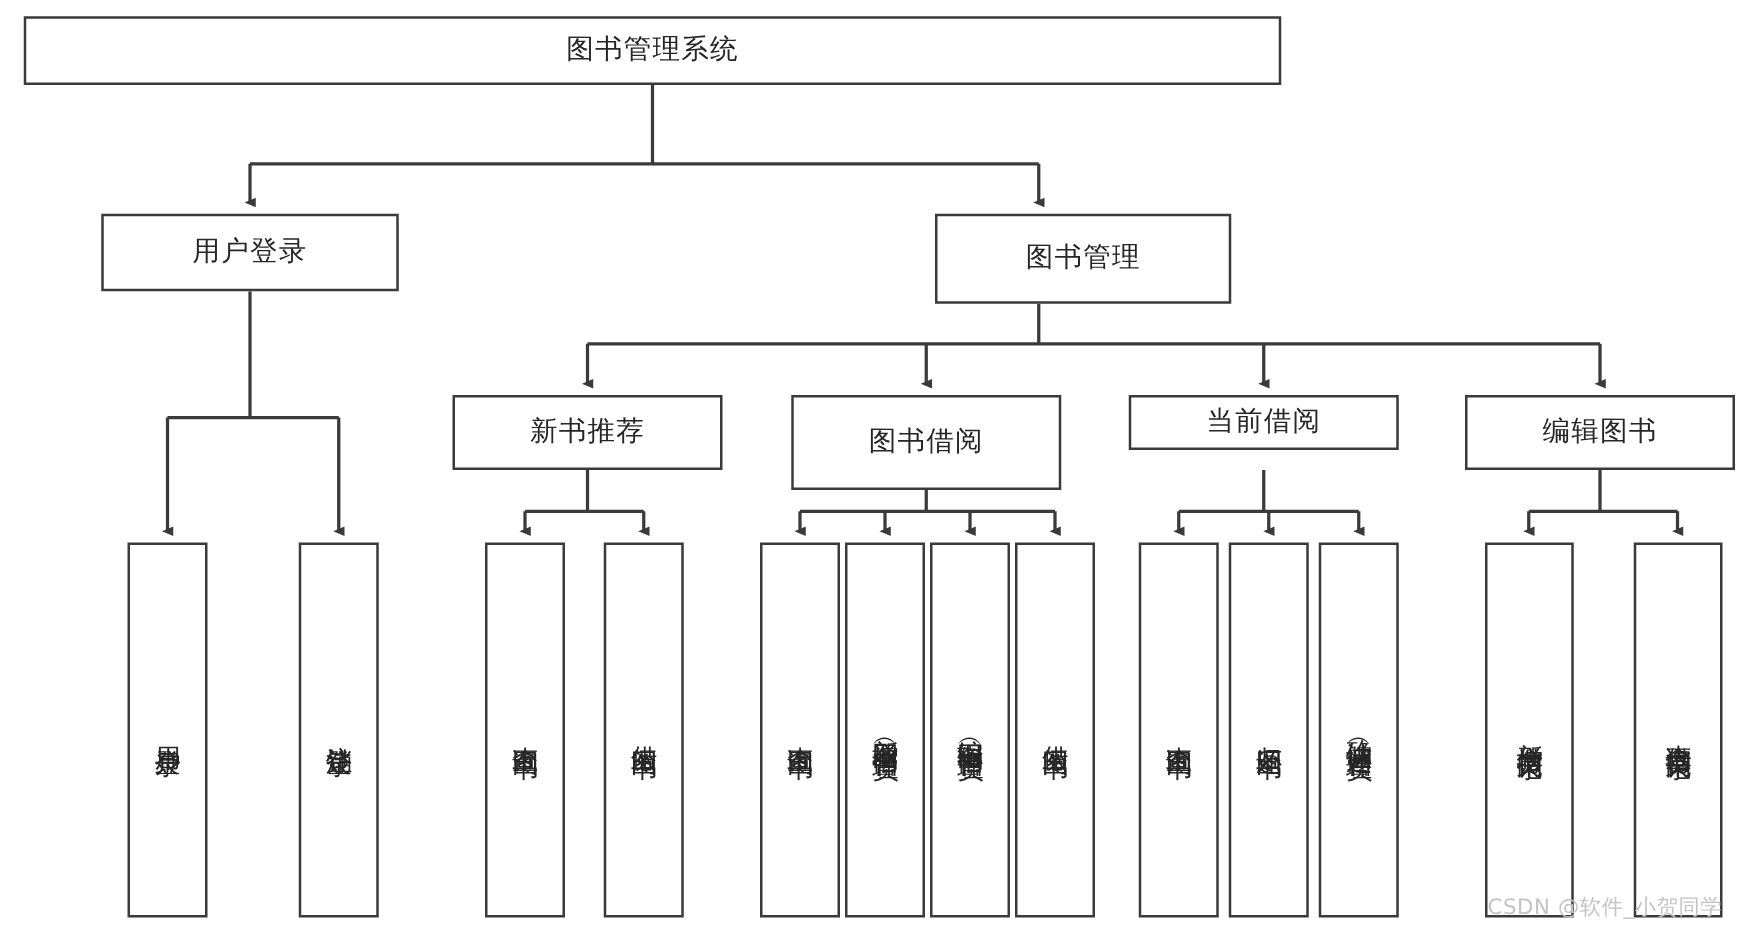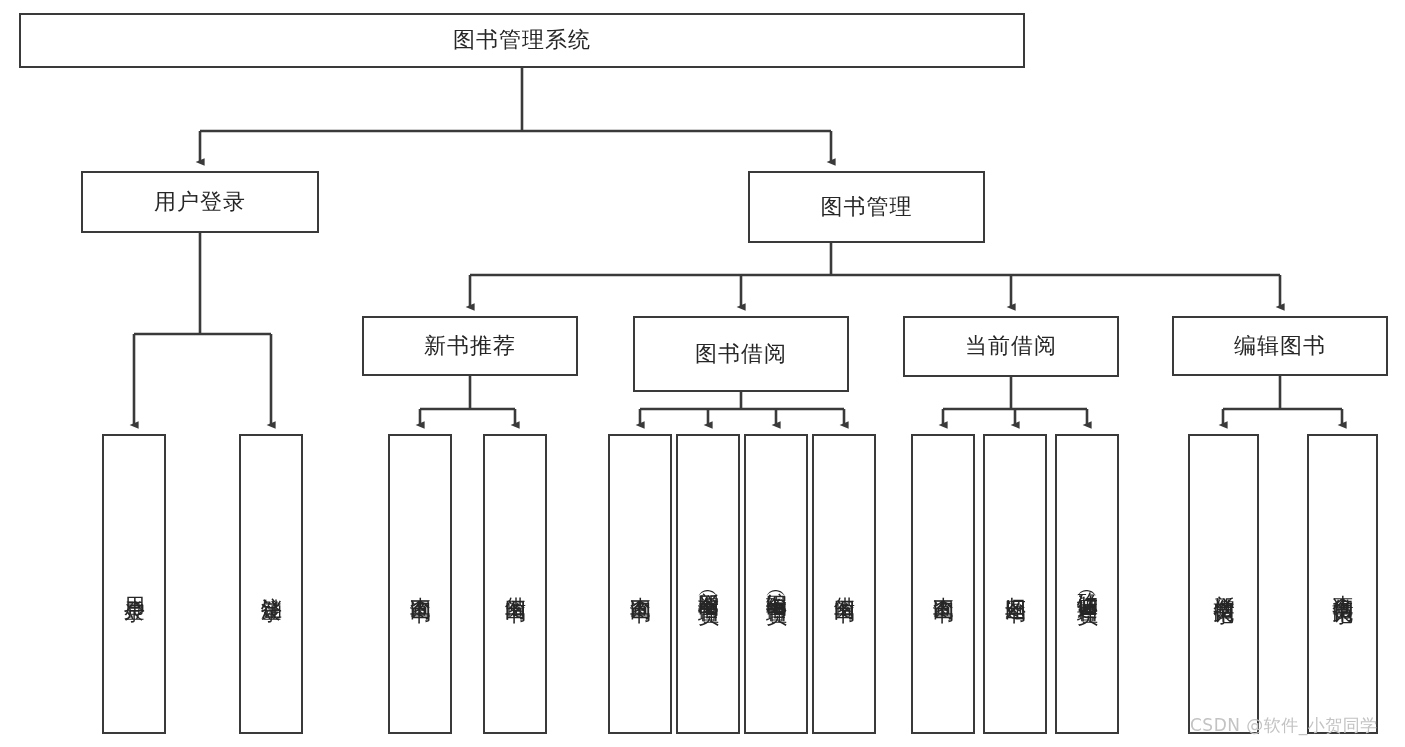--- a/index.html
+++ b/index.html
@@ -138,21 +138,21 @@
   <div class="node node-mid node-h" style="left: 748px; top: 171px; width: 237px; height: 72px; border-color: rgb(58, 58, 58); background: rgb(255, 255, 255); color: rgb(38, 38, 38);">
     <span class="node-label">图书管理</span>
   </div>
 
   <div class="node node-sub node-h" style="left: 362px; top: 316px; width: 216px; height: 60px; border-color: rgb(58, 58, 58); background: rgb(255, 255, 255); color: rgb(38, 38, 38);">
     <span class="node-label">新书推荐</span>
   </div>
   <div class="node node-sub node-h" style="left: 633px; top: 316px; width: 216px; height: 76px; border-color: rgb(58, 58, 58); background: rgb(255, 255, 255); color: rgb(38, 38, 38);">
     <span class="node-label">图书借阅</span>
   </div>
-  <div class="node node-sub node-h" style="left: 903px; top: 316px; width: 216px; height: 61px; border-color: rgb(58, 58, 58); background: rgb(255, 255, 255); color: rgb(38, 38, 38); justify-content: center;">
+  <div class="node node-sub node-h" style="left: 903px; top: 316px; width: 216px; height: 44px; border-color: rgb(58, 58, 58); background: rgb(255, 255, 255); color: rgb(38, 38, 38); justify-content: center;">
     <span class="node-label">当前借阅</span>
   </div>
   <div class="node node-sub node-h" style="left: 1172px; top: 316px; width: 216px; height: 60px; border-color: rgb(58, 58, 58); background: rgb(255, 255, 255); color: rgb(38, 38, 38);">
     <span class="node-label">编辑图书</span>
   </div>
 
   <div class="node node-leaf" style="left: 102px; top: 434px; width: 64px; height: 300px; border-color: rgb(58, 58, 58); background: rgb(255, 255, 255); color: rgb(38, 38, 38);">
     <span class="node-label">用户登录</span>
   </div>
   <div class="node node-leaf" style="left: 239px; top: 434px; width: 64px; height: 300px; border-color: rgb(58, 58, 58); background: rgb(255, 255, 255); color: rgb(38, 38, 38);">

